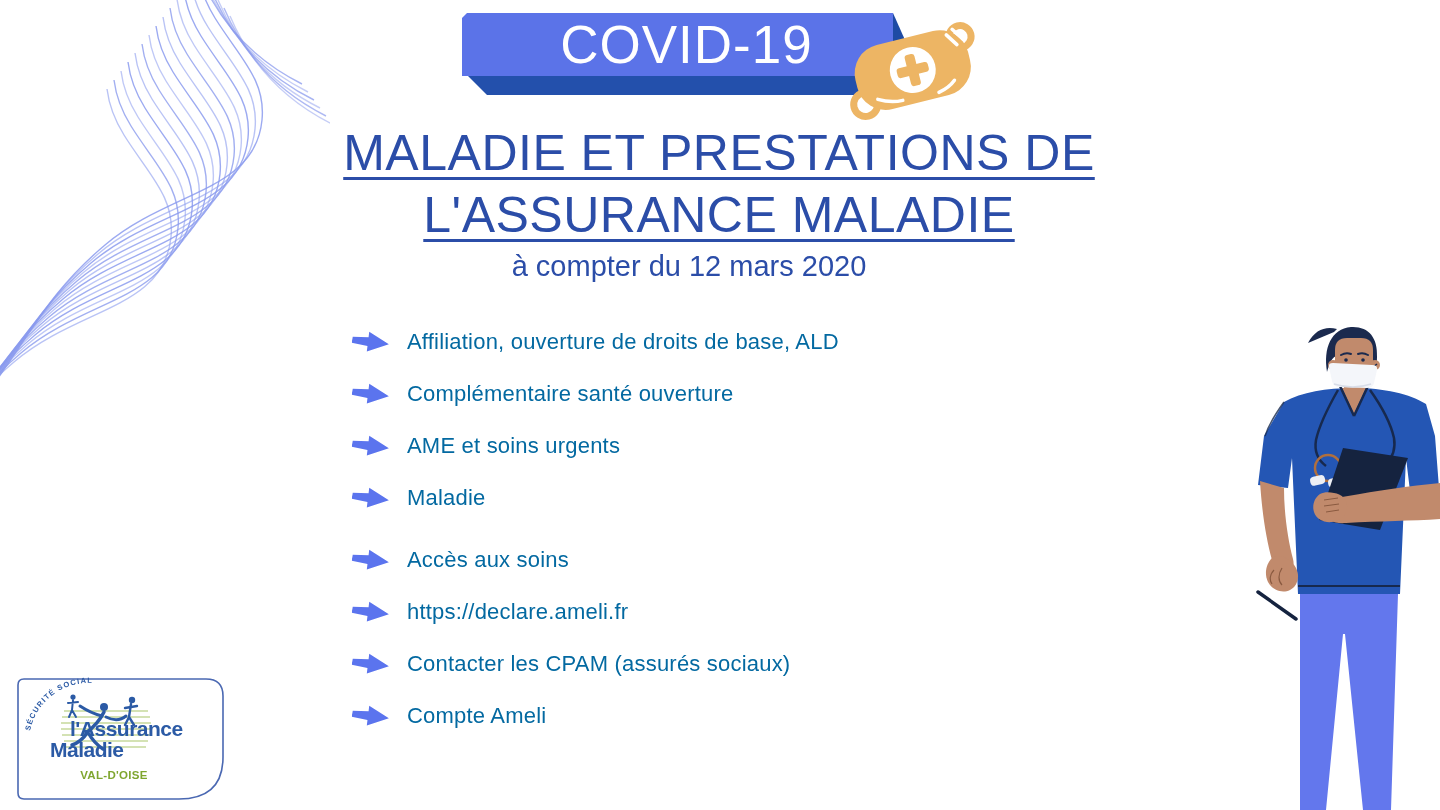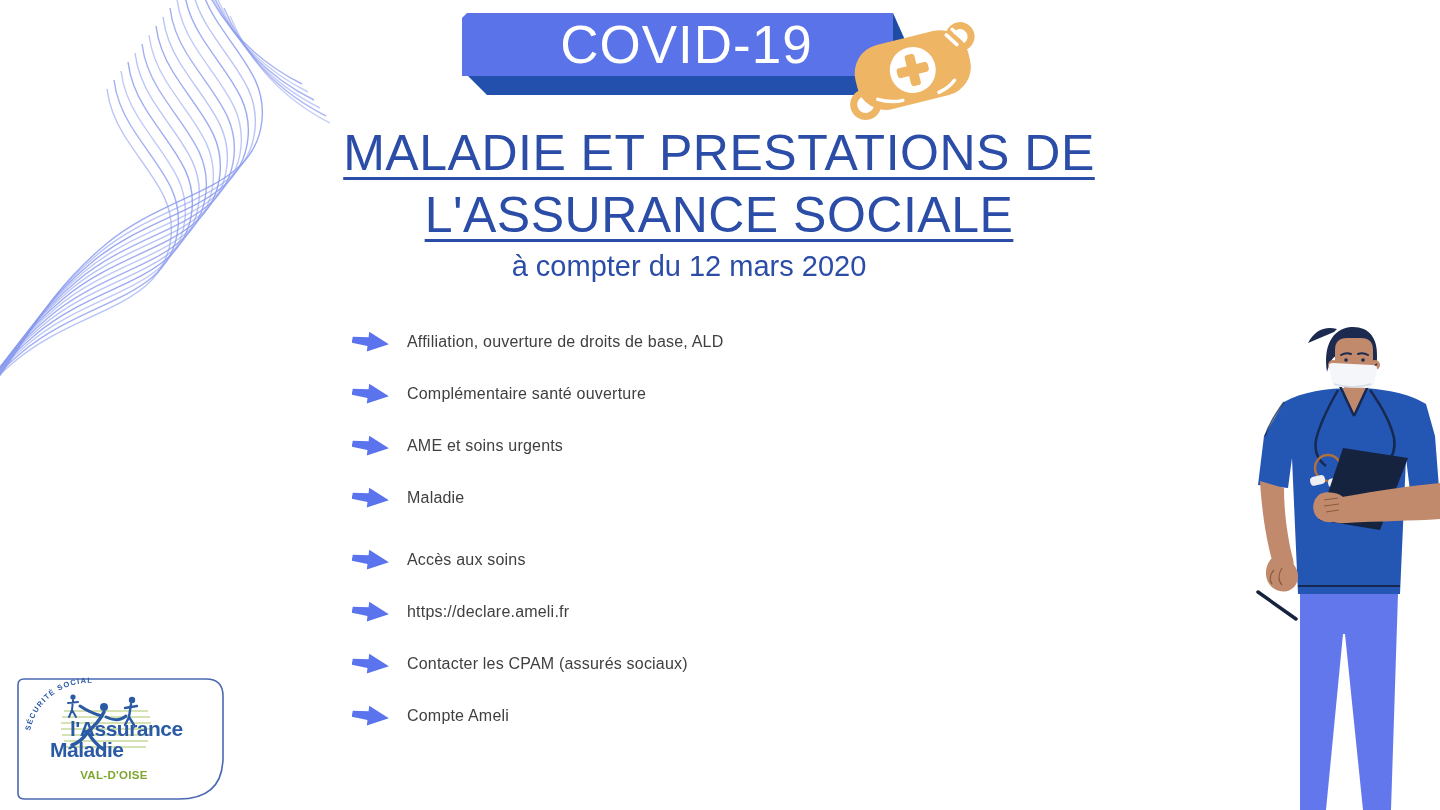--- a/index.html
+++ b/index.html
@@ -28,21 +28,21 @@
   }
   .subtitle{
     font-size:29px;line-height:40px;transform:translateX(-30px);
     font-weight:400;
   }
   
   .topics{position:absolute;left:352px;top:316px;}
   .topic-row{display:flex;align-items:center;height:52px;}
   .topic-row.group-start{margin-top:10px;}
   .arrow-ico{width:38px;height:22px;flex:0 0 38px;margin-right:17px;transform:rotate(7deg);}
-  .topic-label{font-size:16px;color:#404040;letter-spacing:0.2px;white-space:nowrap;}
+  .topic-label{font-size:22px;color:#0369a1;letter-spacing:0.2px;white-space:nowrap;}
   
   .doctor{position:absolute;left:1240px;top:318px;}
   
   .logo{position:absolute;left:16px;top:677px;}
 </style>
 </head>
 <body>
 
 <div class="slide">
 
@@ -91,21 +91,21 @@
       <path d="M34,74 Q46,81 58,81" stroke="#ffffff" stroke-width="3.5" stroke-linecap="round" fill="none"></path>
       <path d="M95,82 Q106,80 113,74" stroke="#ffffff" stroke-width="3.5" stroke-linecap="round" fill="none"></path>
       <circle cx="75" cy="54" r="23" fill="#ffffff"></circle>
       <rect x="70" y="38" width="10" height="32" rx="3" fill="#EDB564"></rect>
       <rect x="59" y="49" width="32" height="10" rx="3" fill="#EDB564"></rect>
     </g>
   </svg>
 
   <div class="title-block">
     <div class="title-line">MALADIE ET PRESTATIONS DE</div>
-    <div class="title-line">L'ASSURANCE SOCIALE</div>
+    <div class="title-line">L'ASSURANCE MALADIE</div>
     <div class="subtitle">à compter du 12 mars 2020</div>
   </div>
 
   <div class="topics">
     <div class="topic-row">
       <svg class="arrow-ico" viewBox="0 0 38 22">
           <polygon points="0,8 16,6.5 16,1 37,11 16,21 16,15.5 0,14" fill="#5B74EE"></polygon>
         </svg>
       <span class="topic-label">Affiliation, ouverture de droits de base, ALD</span>
     </div>

